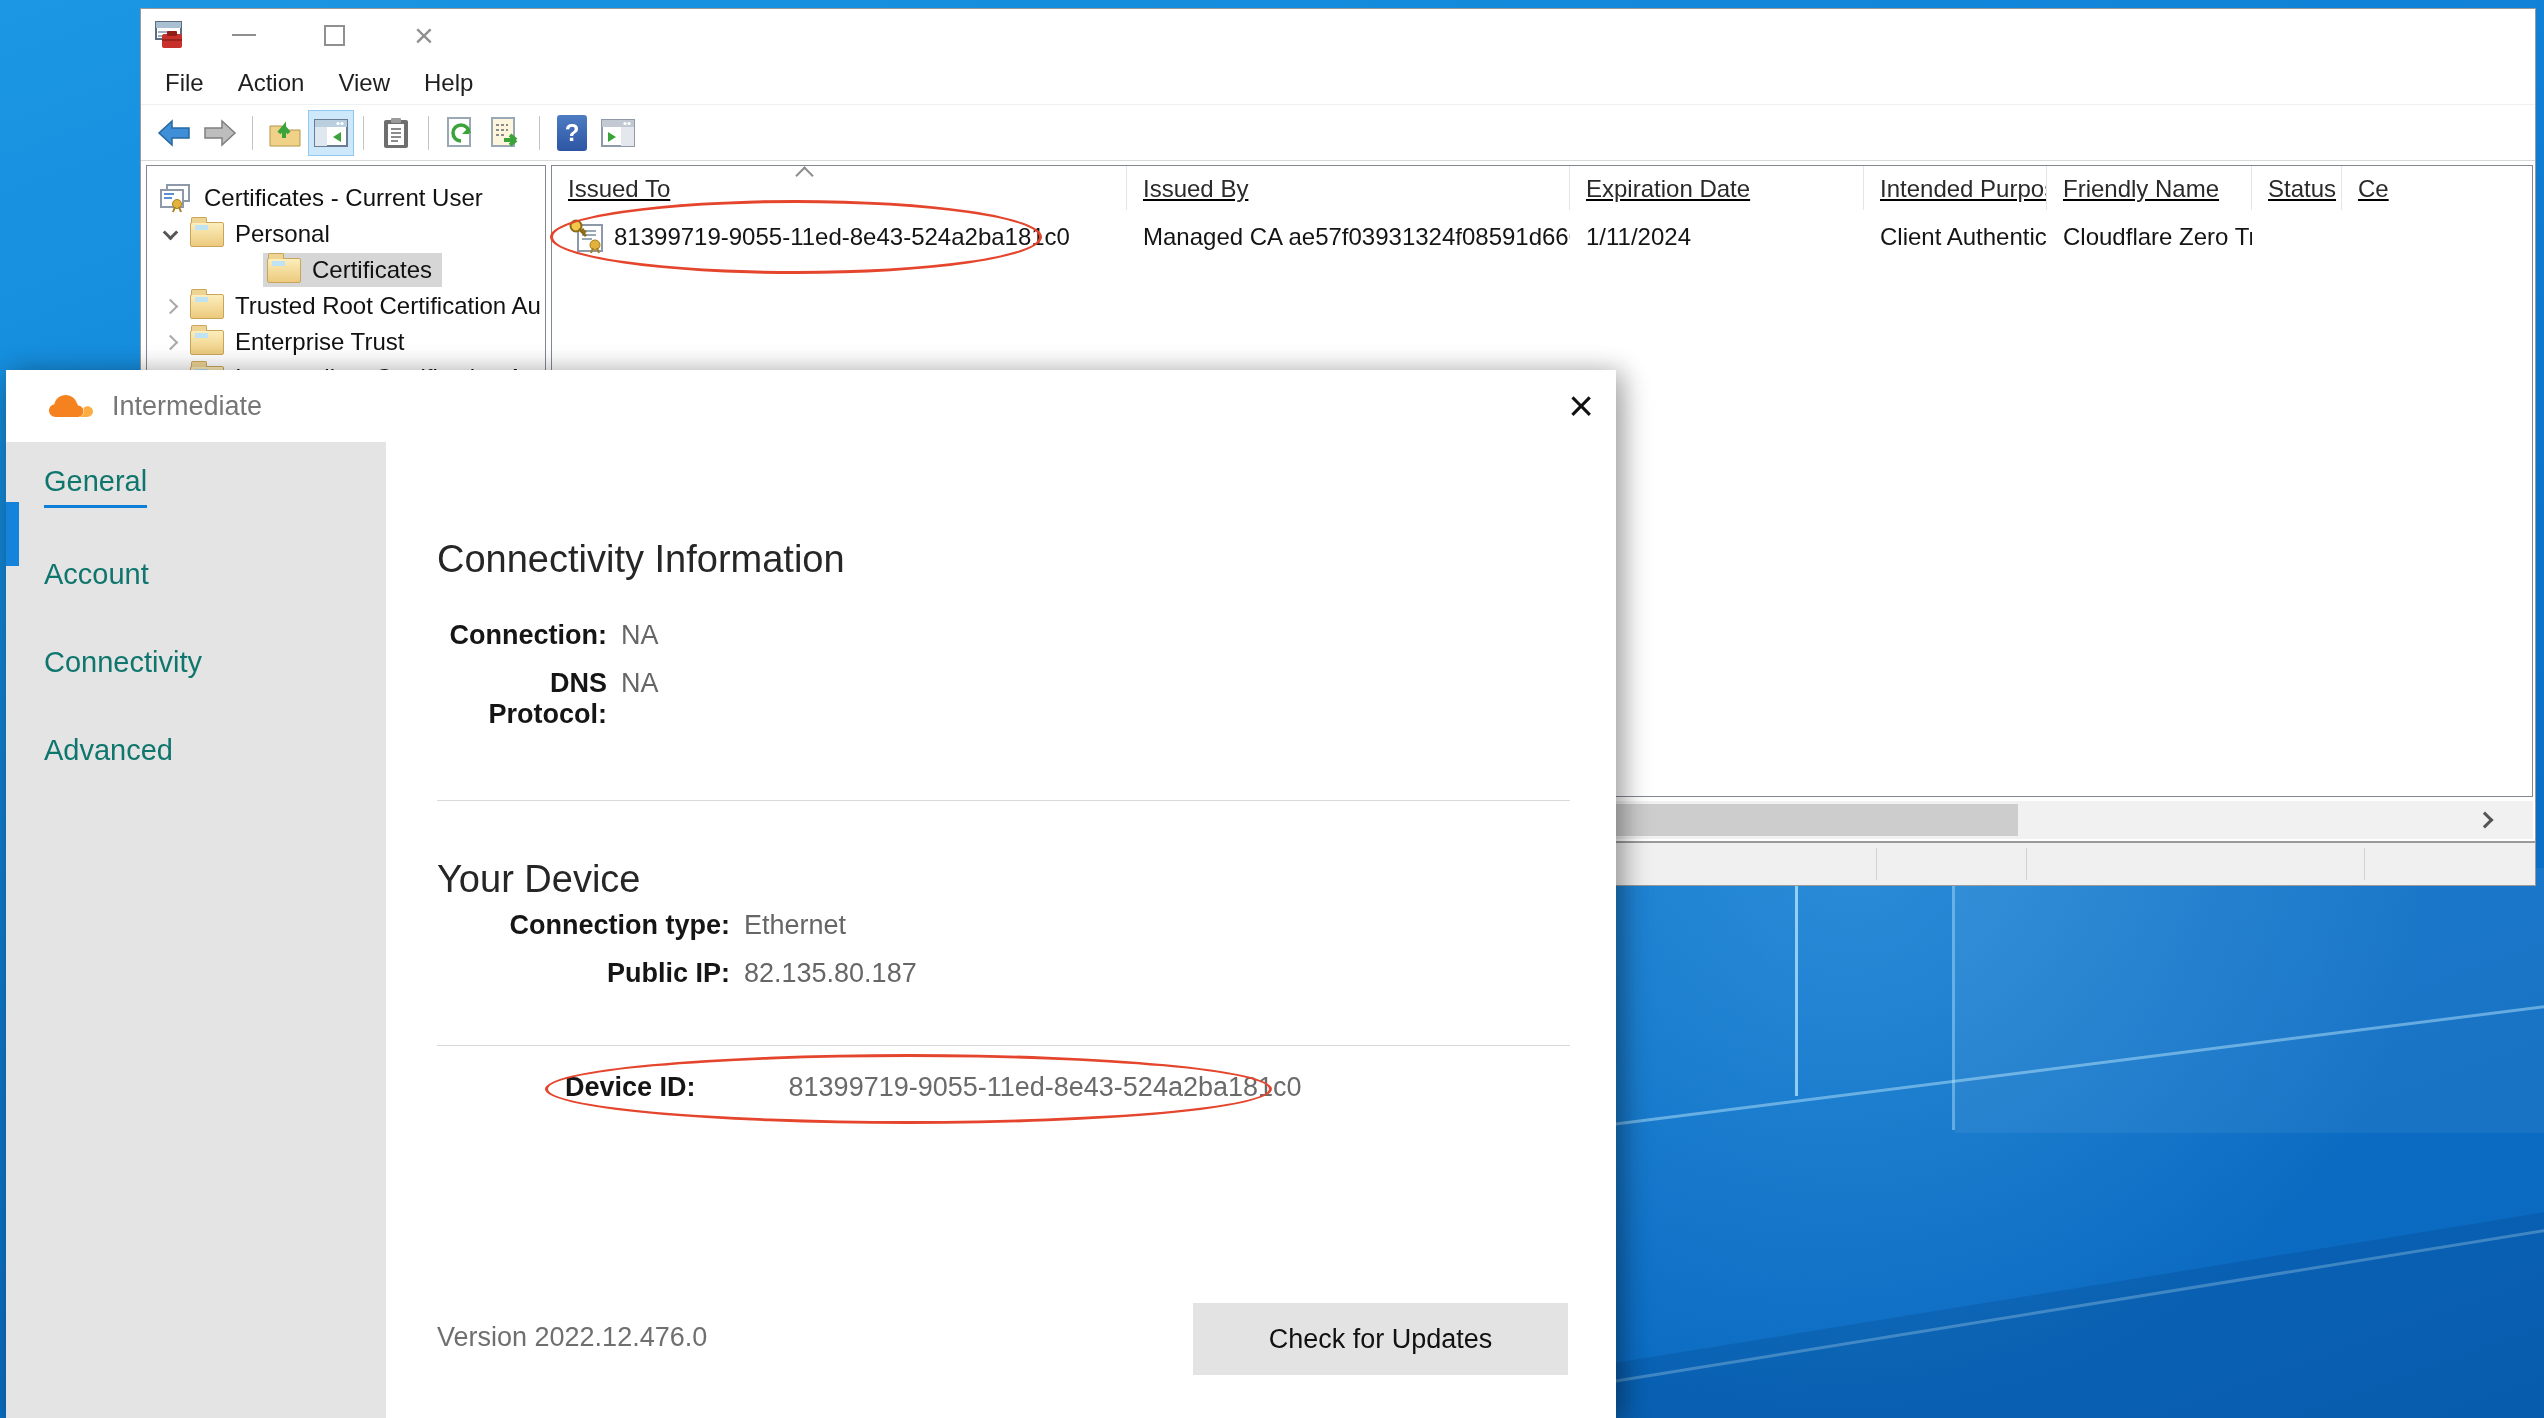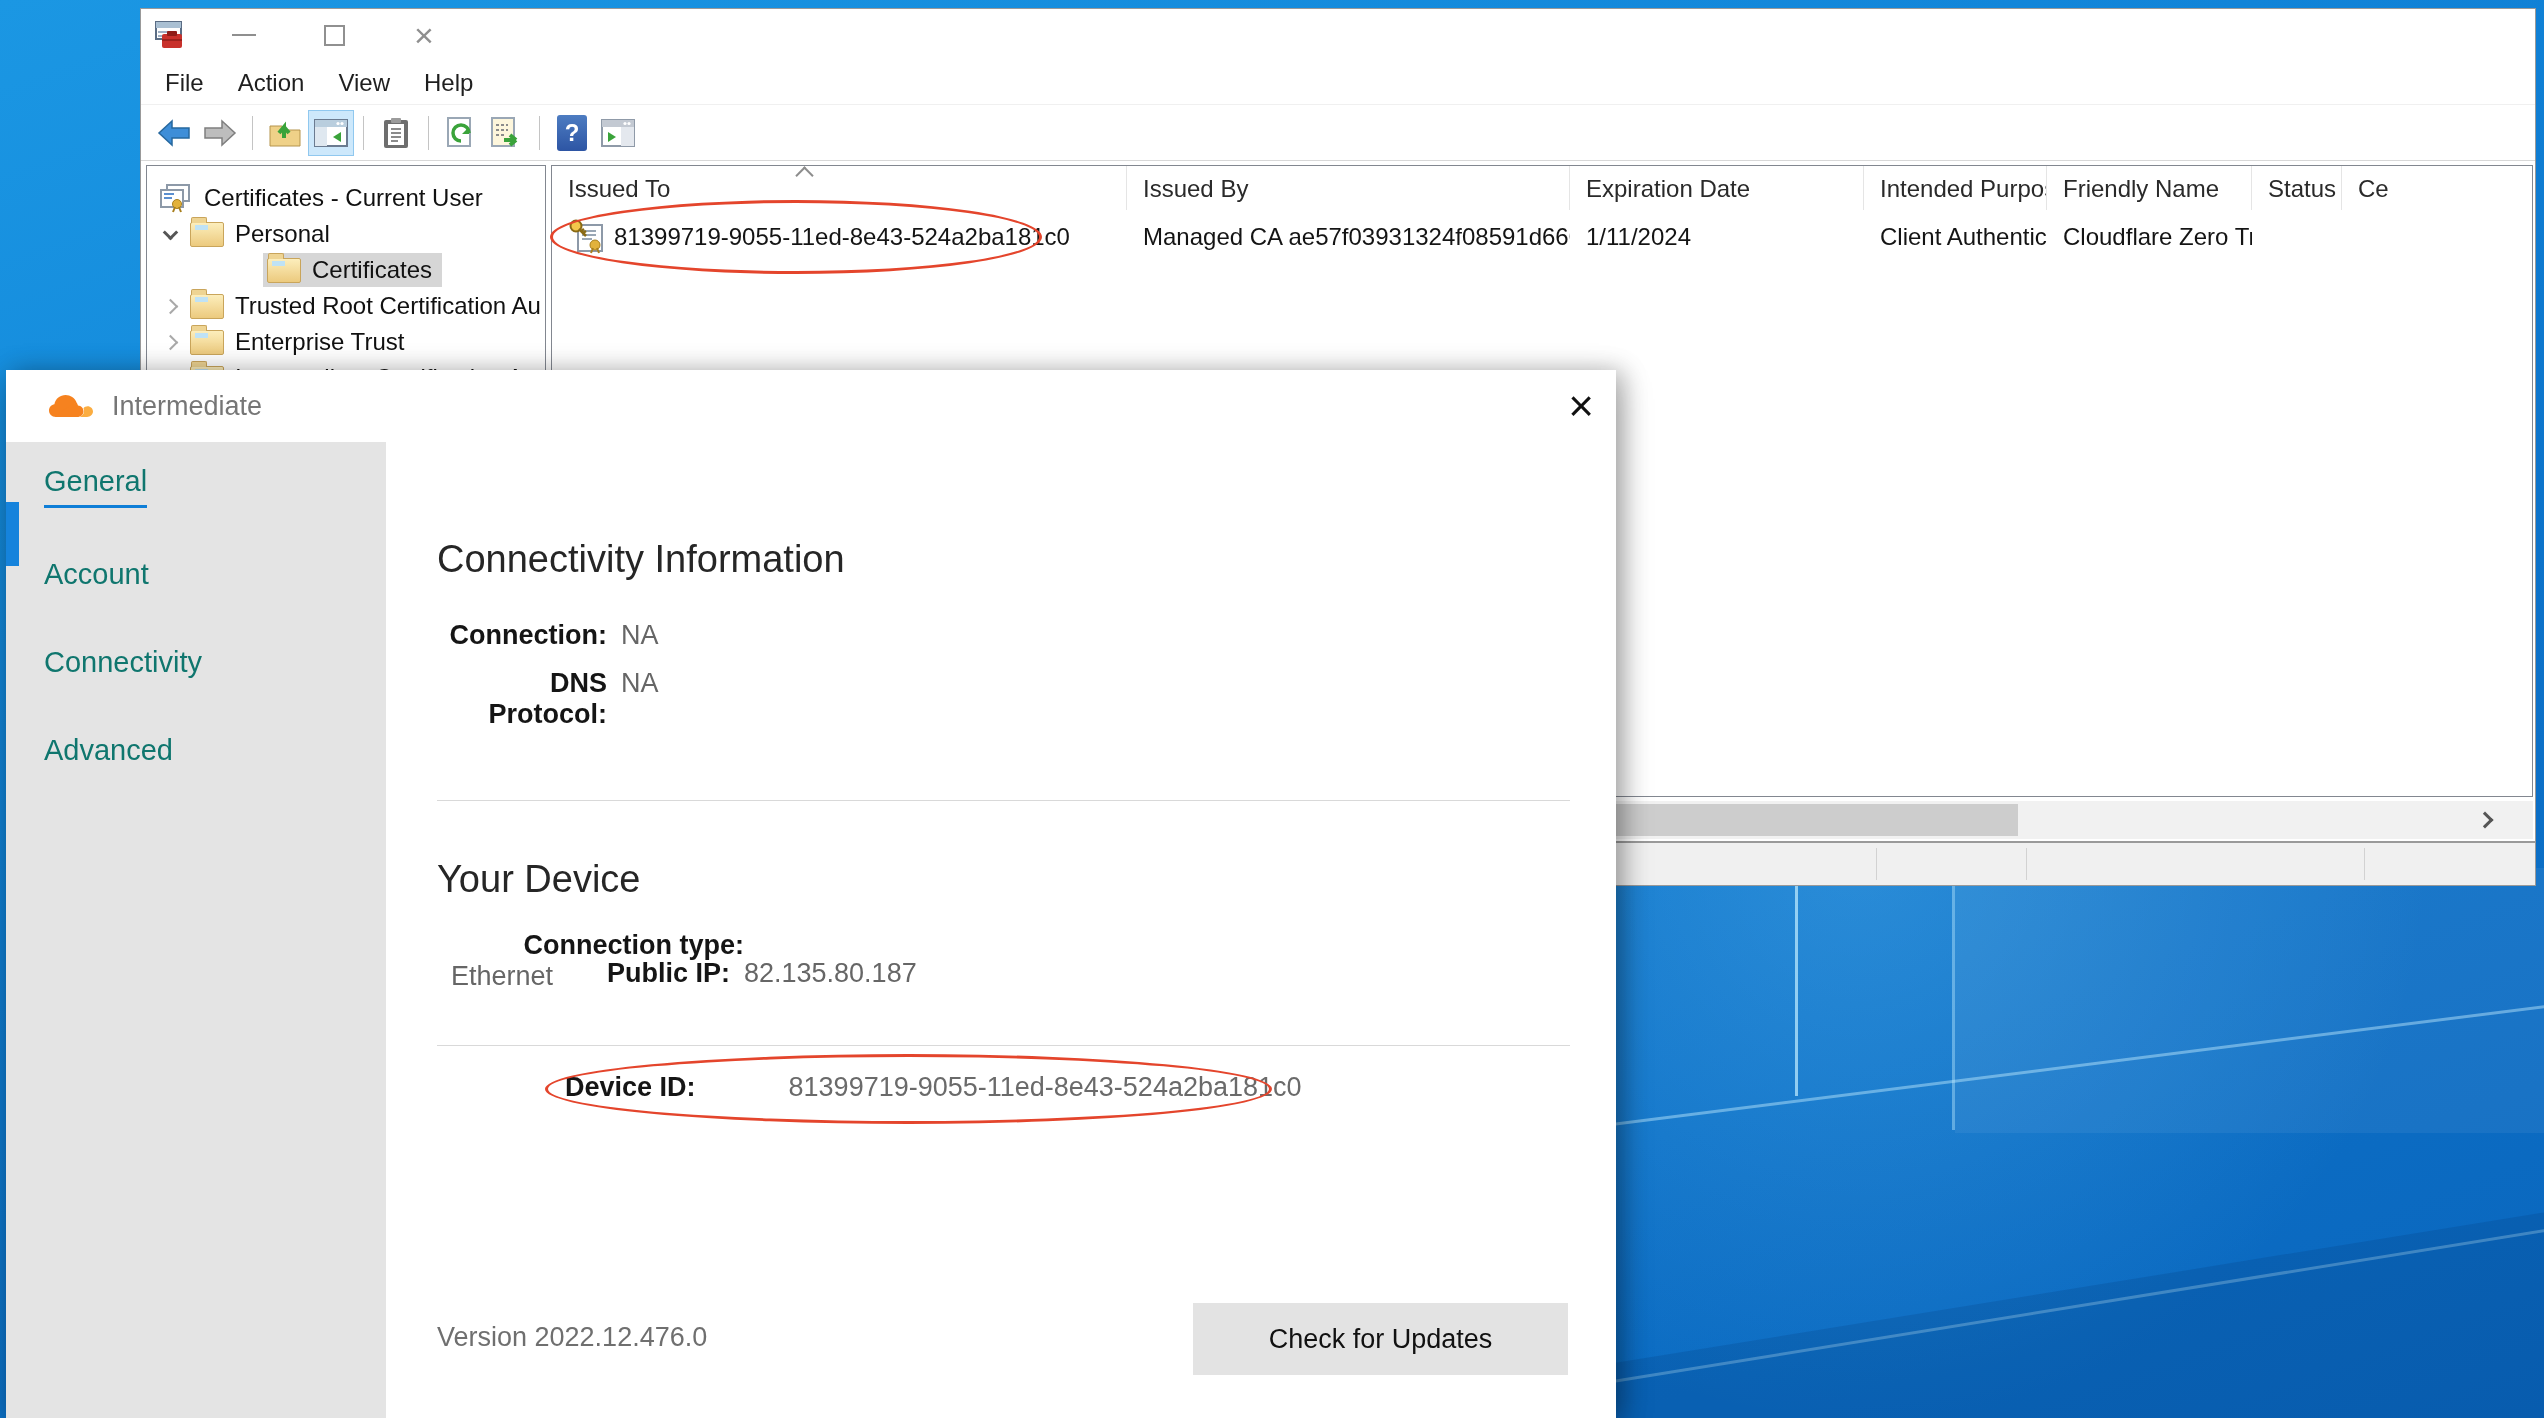--- a/index.html
+++ b/index.html
@@ -58,21 +58,21 @@
   .folder::after { content:""; position:absolute; top:2px; left:4px; width:13px; height:5px; background:#bfe2f5; }
   .root-row { padding-left:12px; }
   .root-row .root-icon { margin-right:13px; flex:none; }
   .sel-wrap { display:flex; align-items:center; background:#d6d6d6; padding:3px 10px 3px 4px; }
   .sel-wrap .folder { margin-right:11px; }
   .indent1 { padding-left:0; }
   .indent2 { padding-left:116px; }
 
   .list-panel { position:absolute; left:410px; top:156px; width:1982px; height:632px; border:1px solid #828790;
                 background:#fff; overflow:hidden; }
-  .lheader { height:44px; display:flex; position:relative; }
+  .lheader { height:44px; display:flex; position:relative;text-decoration:underline; }
   .hcell { height:44px; padding:9px 0 0 16px; font-size:24px; color:#2a2a2a; border-right:1px solid #e5e5e5;
            white-space:nowrap; overflow:hidden; flex:none; }
   .sort-caret { position:absolute; left:246px; top:3px; width:13px; height:13px;
                 border-left:2px solid #8d8d8d; border-top:2px solid #8d8d8d; transform:rotate(45deg); }
   .lrow { height:54px; display:flex; align-items:center; }
   .lcell { font-size:24px; color:#141414; padding-left:16px; white-space:nowrap; overflow:hidden; flex:none;
            display:flex; align-items:center; }
   .c0 { width:575px; } .c1 { width:443px; } .c2 { width:294px; } .c3 { width:183px; }
   .c4 { width:205px; } .c5 { width:90px; } .c6 { width:190px; border-right:none; }
   .cert-icon { margin-right:8px; flex:none; }
@@ -100,21 +100,21 @@
   .side-item .ul { border-bottom:3px solid #0f7ed7; padding-bottom:7px; }
 
   .content { position:absolute; left:380px; top:72px; right:0; bottom:0; background:#fff; }
   .sec-heading { position:absolute; left:51px; font-size:38px; color:#262626; }
   .h1a { top:96px; } .h2a { top:388px;margin-top:28px; }
   .prow { position:absolute; display:flex; align-items:baseline; font-size:27px; }
   .plabel { font-weight:bold; color:#151515; text-align:right; flex:none; }
   .pvalue { color:#666; margin-left:14px; }
   .w170 { width:170px; } .w293 { width:293px; }
   .r1a { top:178px; left:51px; } .r1b { top:226px; left:51px; } .r1c { top:274px; left:51px; }
-  .r2a { top:488px; left:51px;flex-direction:column; } .r2b { top:516px; left:51px; }
+  .r2a { top:468px; left:51px; } .r2b { top:516px; left:51px; }
   .divider { position:absolute; left:51px; width:1133px; height:1px; background:#d9d9d9; }
   .dv1 { top:358px; } .dv2 { top:603px; }
   .device-row { position:absolute; top:630px; left:171px; font-size:27px; display:flex; align-items:baseline;margin-left:8px; }
   .device-row .pvalue { margin-left:93px; color:#6a6a6a; }
   .version { position:absolute; left:51px; top:880px; font-size:27px; color:#6f6f6f; }
   .update-btn { position:absolute; left:807px; top:861px; width:375px; height:72px; background:#e3e3e3;
                 display:flex; align-items:center; justify-content:center; font-size:27px; color:#111; }
 
   
   .ellipse { position:absolute; border:3px solid #e4452c; border-radius:50%; z-index:10; pointer-events:none; }

